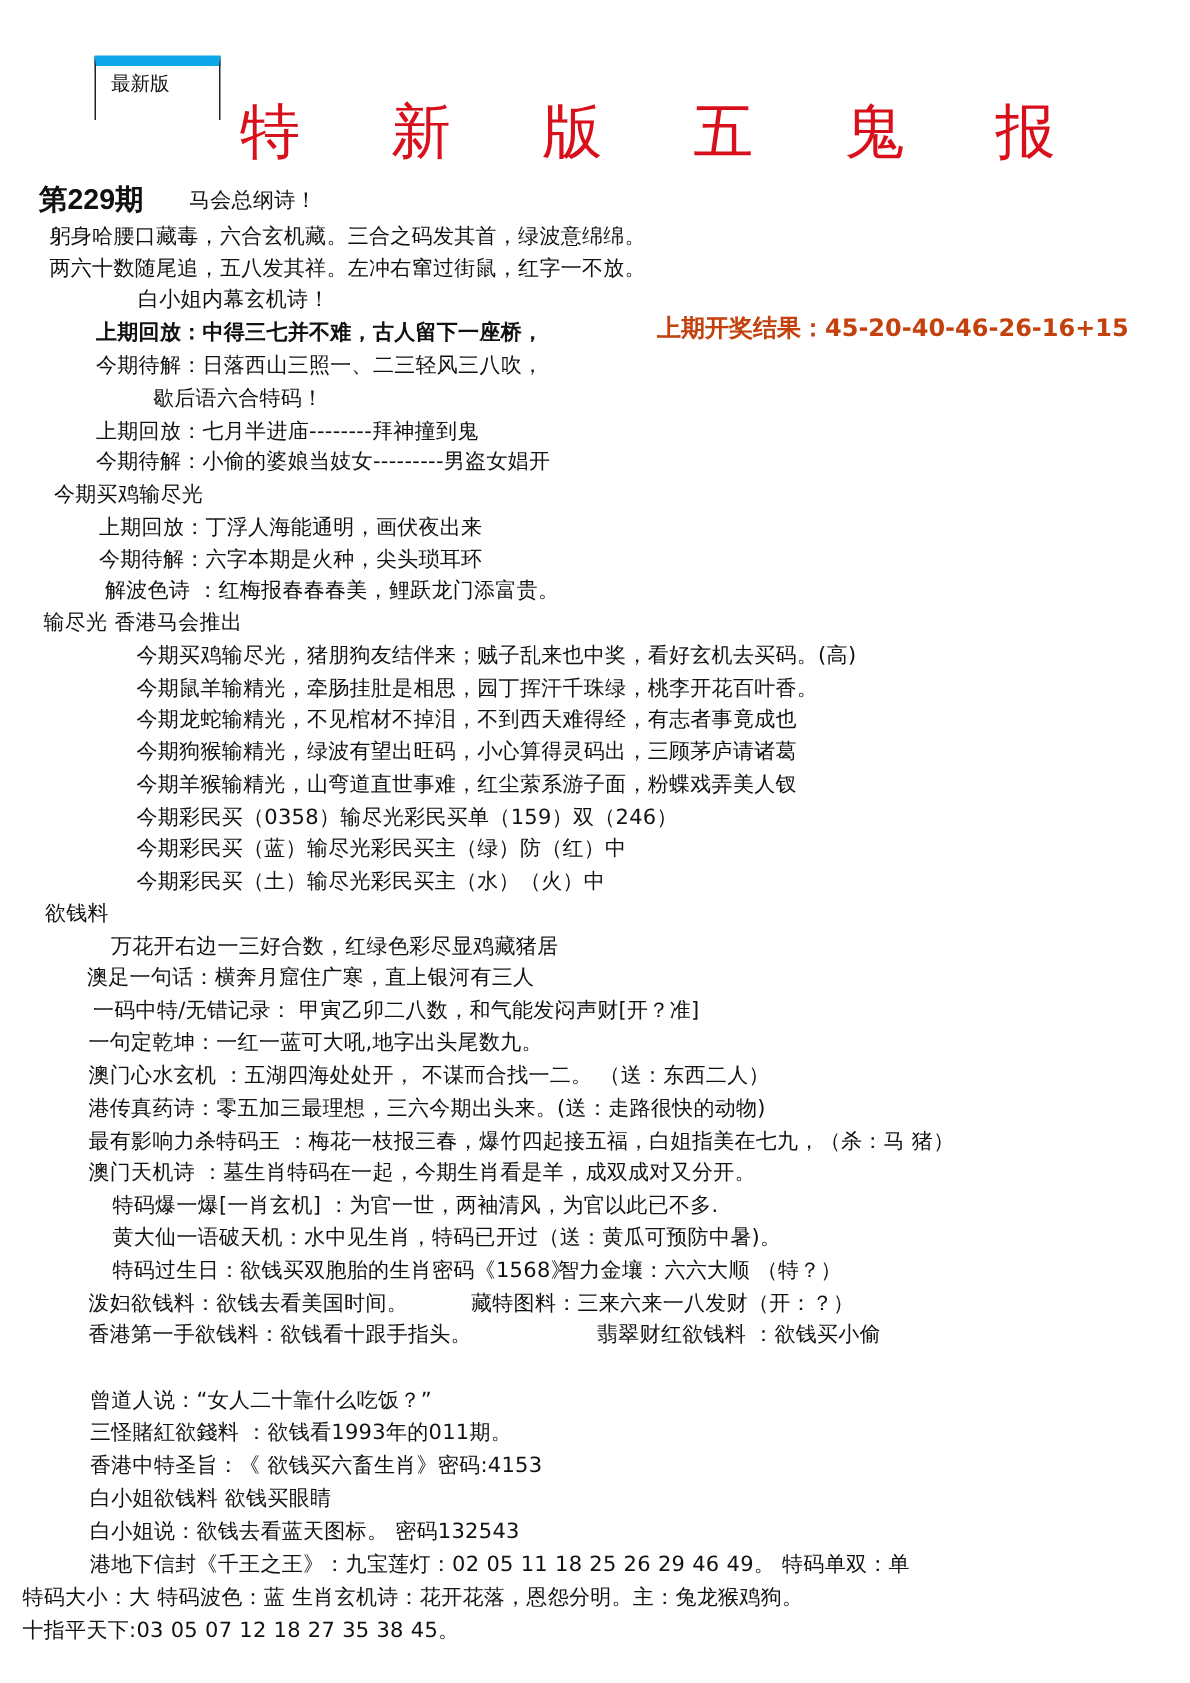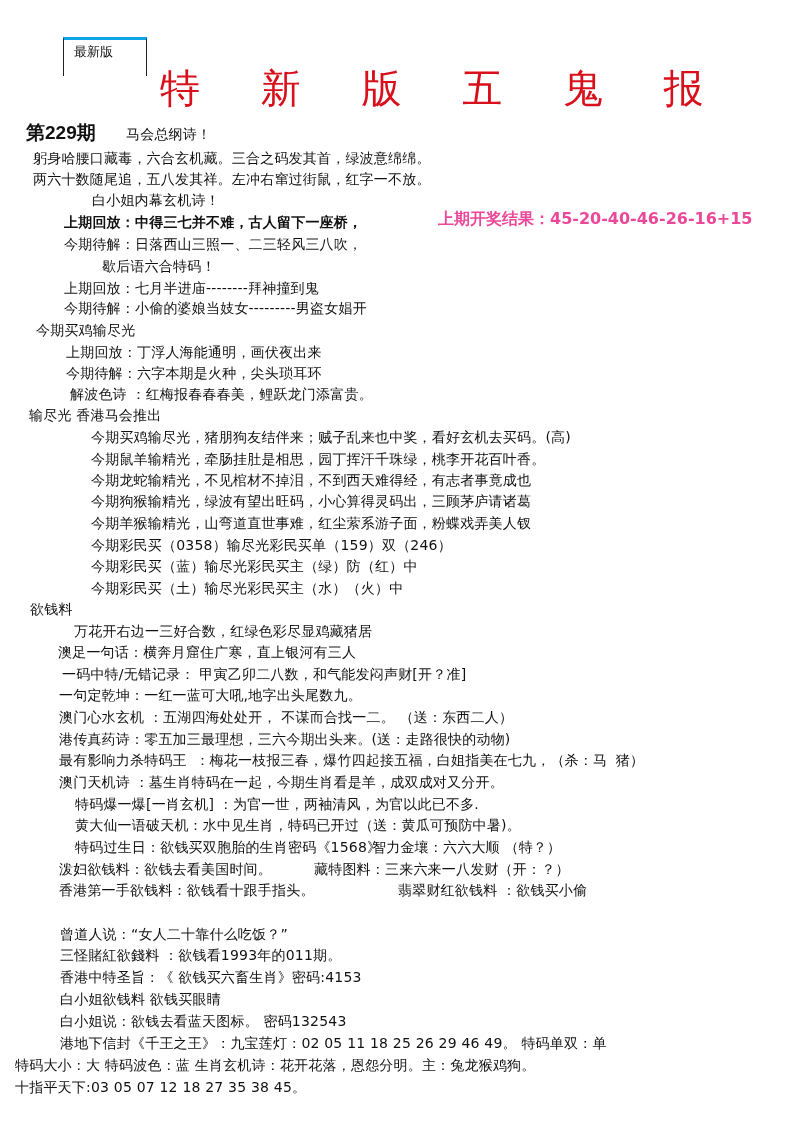--- a/index.html
+++ b/index.html
@@ -1,26 +1,26 @@
 <!DOCTYPE html>
 <html><head>
 <meta charset="utf-8">
 <style>
   html, body { margin:0; padding:0; background:#ffffff; }
   body { width:793px; height:1122px; position:relative; overflow:hidden;
          font-family:"DejaVu Sans","Liberation Sans",sans-serif; color:#111; }
   .abs { position:absolute; white-space:nowrap; }
   .t { font-size:14px; line-height:18px; letter-spacing:0.2px; }
   .edition-box { position:absolute; left:63px; top:37px; width:82px; height:36px;
-                 border-top:3px solid #0ea5e9; border-left:1px solid #222; border-right:1px solid #222; }
+                 border-top:7px solid #0ea5e9; border-left:1px solid #222; border-right:1px solid #222; }
   .edition-label { position:absolute; left:10px; top:3px; font-size:13px; }
   .main-title { position:absolute; left:160px; top:60px; font-family:"DejaVu Serif","Liberation Serif",serif;
                 font-size:40px; line-height:56px; color:#d8101c; letter-spacing:24px; }
   .issue { font-family:"Liberation Sans","DejaVu Sans",sans-serif; font-weight:bold; font-size:19px; }
-  .red-result { color:#ec4899; font-size:16px; font-weight:bold; }
+  .red-result { color:#c2410c; font-size:16px; font-weight:bold; }
 </style>
 </head>
 <body>
 
 <div class="edition-box">
   <span class="edition-label">最新版</span>
 </div>
 <div class="main-title">特 新 版 五 鬼 报</div>
 
 <div class="abs issue" style="left:26px;top:120px;">第229期</div>
@@ -51,21 +51,21 @@
 <div class="abs t" style="left:91px;top:536px;">今期彩民买（0358）输尽光彩民买单（159）双（246）</div>
 <div class="abs t" style="left:91px;top:557px;">今期彩民买（蓝）输尽光彩民买主（绿）防（红）中</div>
 <div class="abs t" style="left:91px;top:579px;">今期彩民买（土）输尽光彩民买主（水）（火）中</div>
 <div class="abs t" style="left:30px;top:600px;">欲钱料</div>
 <div class="abs t" style="left:74px;top:622px;">万花开右边一三好合数，红绿色彩尽显鸡藏猪居</div>
 <div class="abs t" style="left:58px;top:643px;">澳足一句话：横奔月窟住广寒，直上银河有三人</div>
 <div class="abs t" style="left:62px;top:665px;">一码中特/无错记录： 甲寅乙卯二八数，和气能发闷声财[开？准]</div>
 <div class="abs t" style="left:59px;top:686px;">一句定乾坤：一红一蓝可大吼,地字出头尾数九。</div>
 <div class="abs t" style="left:59px;top:708px;">澳门心水玄机 ：五湖四海处处开， 不谋而合找一二。 （送：东西二人）</div>
 <div class="abs t" style="left:59px;top:730px;">港传真药诗：零五加三最理想，三六今期出头来。(送：走路很快的动物)</div>
-<div class="abs t" style="left:59px;top:752px;font-family:Liberation Mono, monospace;">最有影响力杀特码王 ：梅花一枝报三春，爆竹四起接五福，白姐指美在七九，（杀：马 猪）</div>
+<div class="abs t" style="left:59px;top:752px;">最有影响力杀特码王 ：梅花一枝报三春，爆竹四起接五福，白姐指美在七九，（杀：马 猪）</div>
 <div class="abs t" style="left:59px;top:773px;">澳门天机诗 ：墓生肖特码在一起，今期生肖看是羊，成双成对又分开。</div>
 <div class="abs t" style="left:75px;top:795px;">特码爆一爆[一肖玄机] ：为官一世，两袖清风，为官以此已不多.</div>
 <div class="abs t" style="left:75px;top:816px;">黄大仙一语破天机：水中见生肖，特码已开过（送：黄瓜可预防中暑)。</div>
 <div class="abs t" style="left:75px;top:838px;">特码过生日：欲钱买双胞胎的生肖密码《1568》</div>
 <div class="abs t" style="left:372px;top:838px;">智力金壤：六六大顺  （特？）</div>
 <div class="abs t" style="left:59px;top:860px;">泼妇欲钱料：欲钱去看美国时间。</div>
 <div class="abs t" style="left:314px;top:860px;">藏特图料：三来六来一八发财（开：？）</div>
 <div class="abs t" style="left:59px;top:881px;">香港第一手欲钱料：欲钱看十跟手指头。</div>
 <div class="abs t" style="left:398px;top:881px;">翡翠财红欲钱料 ：欲钱买小偷</div>
 <div class="abs t" style="left:60px;top:925px;">曾道人说：“女人二十靠什么吃饭？”</div>

